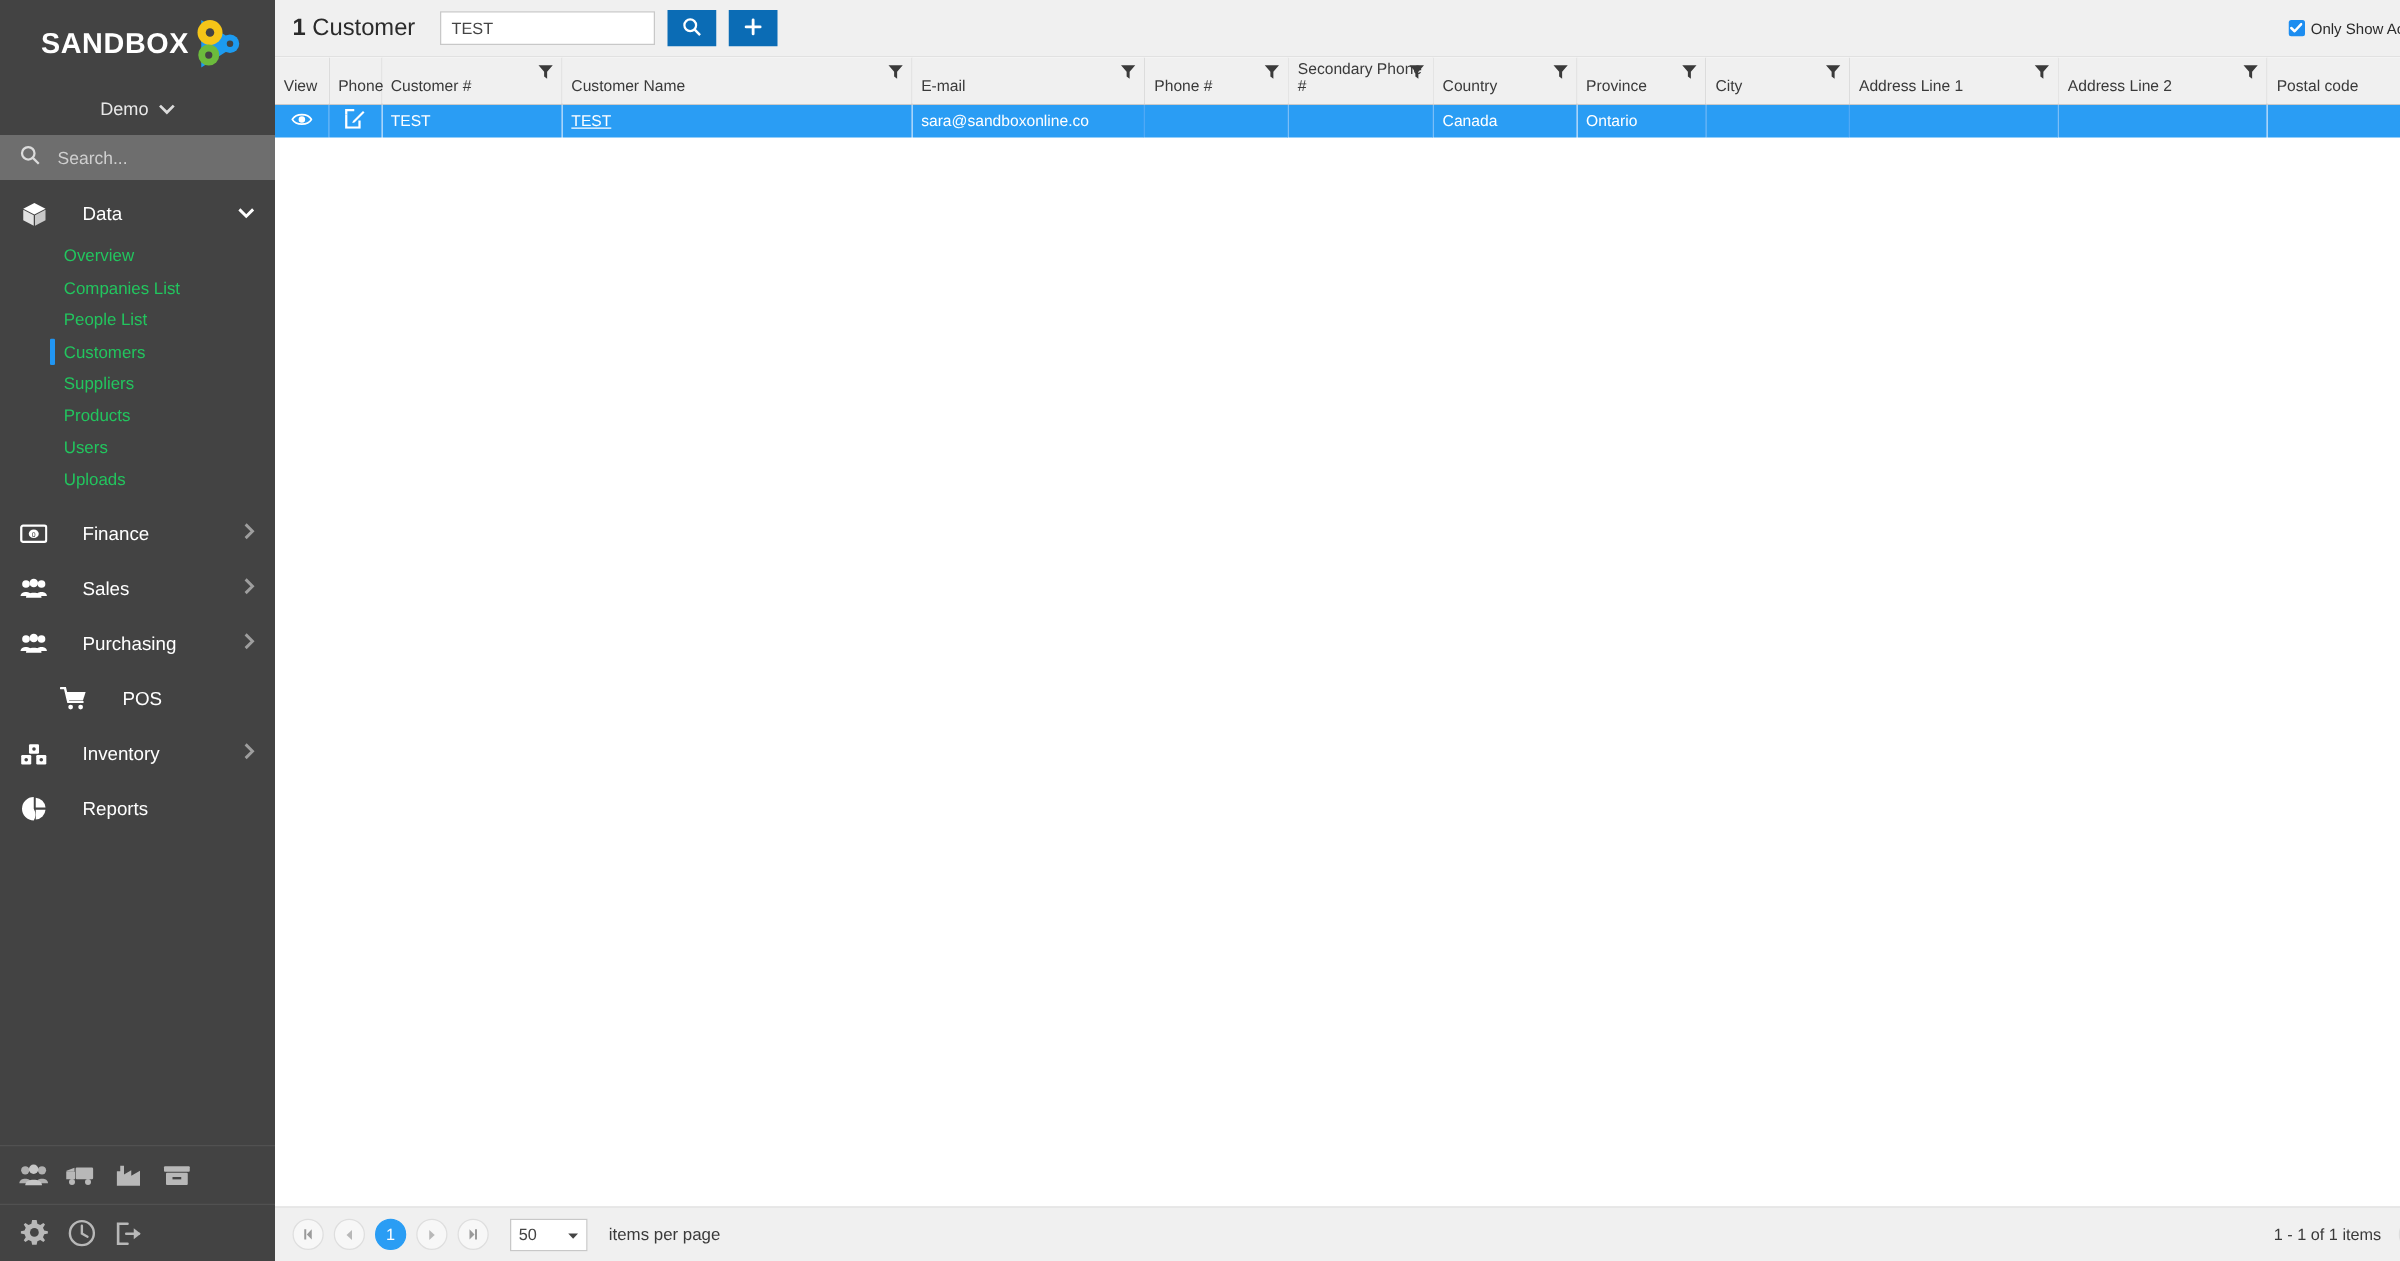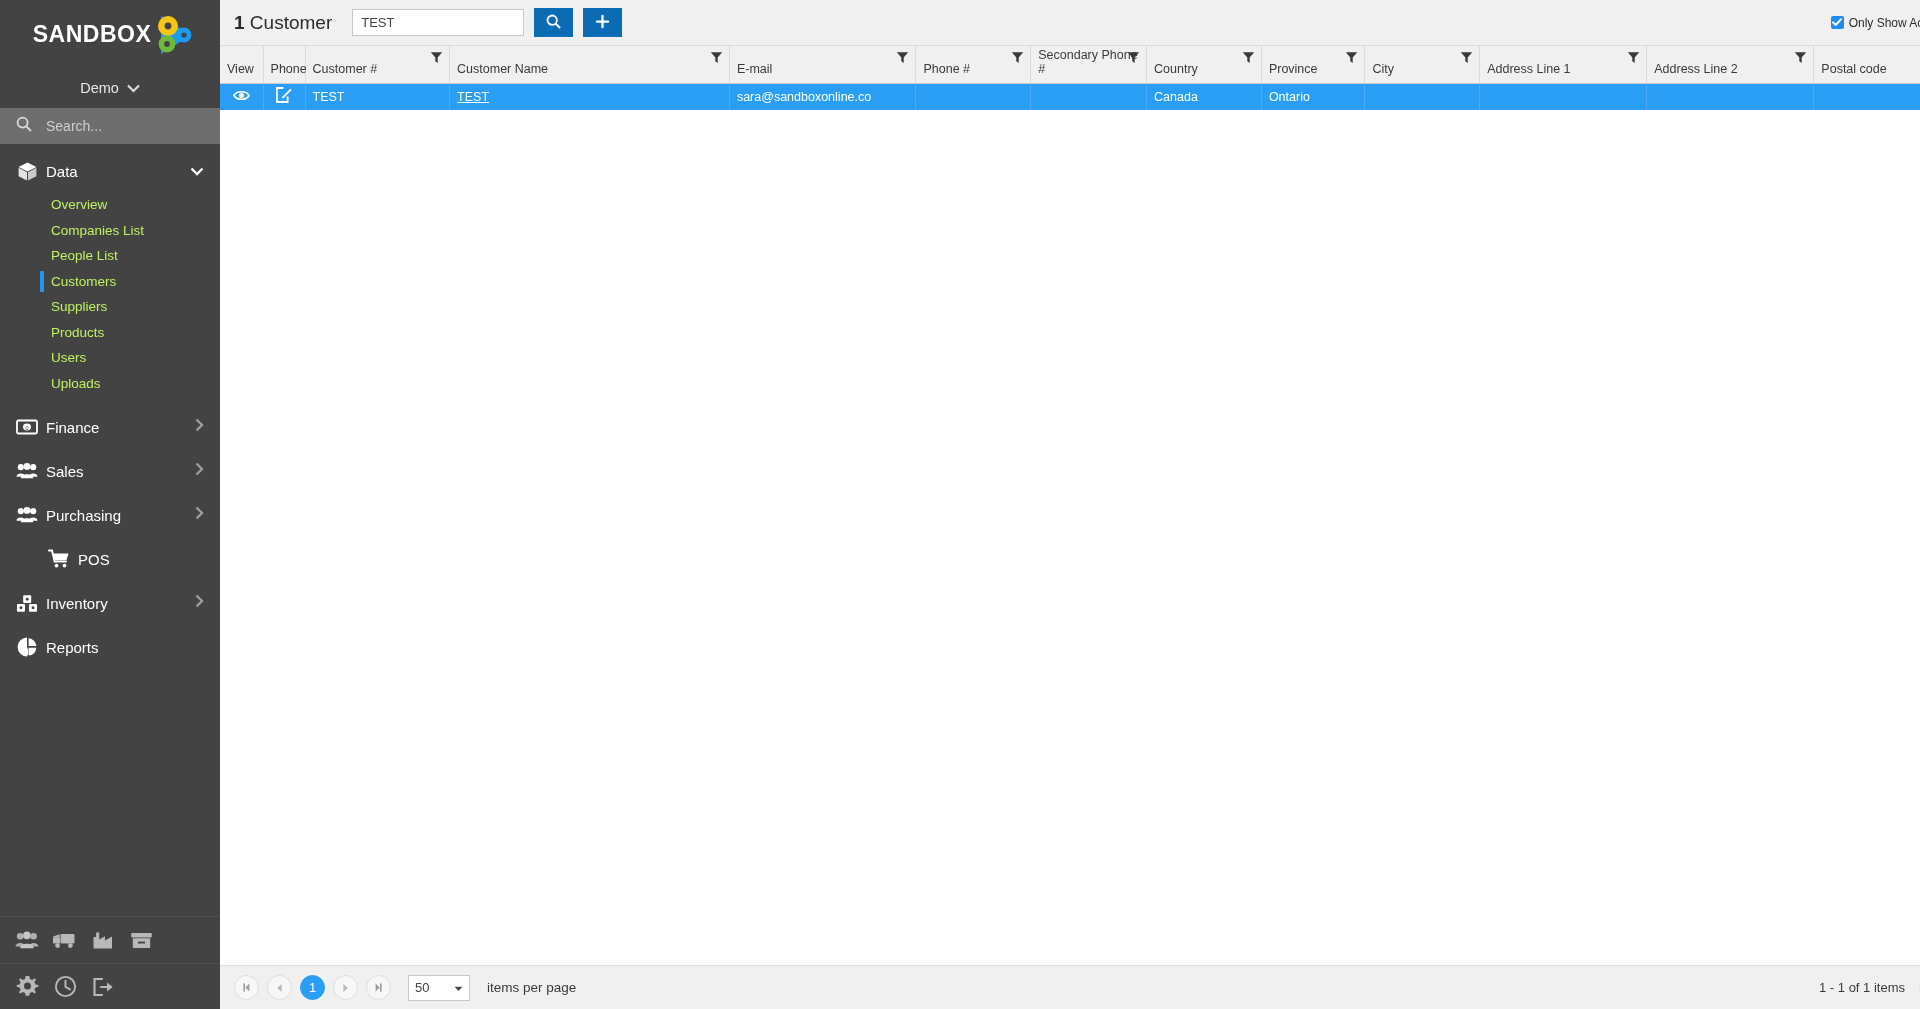--- a/index.html
+++ b/index.html
@@ -42,28 +42,28 @@
   .side-search input {
     background: transparent; border: none; outline: none;
     color: #d6d6d6; font-size: 14px; font-family: "Liberation Sans", sans-serif;
     width: 100%;
   }
   .side-search input::placeholder { color: #cfcfcf; }
 
   .nav { flex: 1; overflow: hidden; padding-top: 8px; }
   .nav-group-head {
     display: flex; align-items: center; height: 38px;
-    padding: 0 16px; gap: 8px; cursor: pointer;
+    padding: 0 16px; gap: 28px; cursor: pointer;
   }
   .nav-group-head .label { font-size: 15px; color: #ffffff; flex: 1; }
   .nav-ico { width: 22px; height: 22px; display: flex; align-items: center; justify-content: center; flex: 0 0 22px; }
   .nav-sub { padding: 2px 0 6px 0; }
   .nav-sub-item {
     display: flex; align-items: center; height: 25.5px;
-    padding-left: 51px; font-size: 13.5px; color: #bef264;
+    padding-left: 51px; font-size: 13.5px; color: #22c55e;
     position: relative; cursor: pointer;
   }
   .nav-sub-item.active::before {
     content: ""; position: absolute; left: 40px; top: 2px;
     width: 4px; height: 21px; background: #2196f3; border-radius: 1px;
   }
   .chev-right { opacity: .65; }
 
   .side-bottom { border-top: 1px solid #515151; }
   .side-icons {

